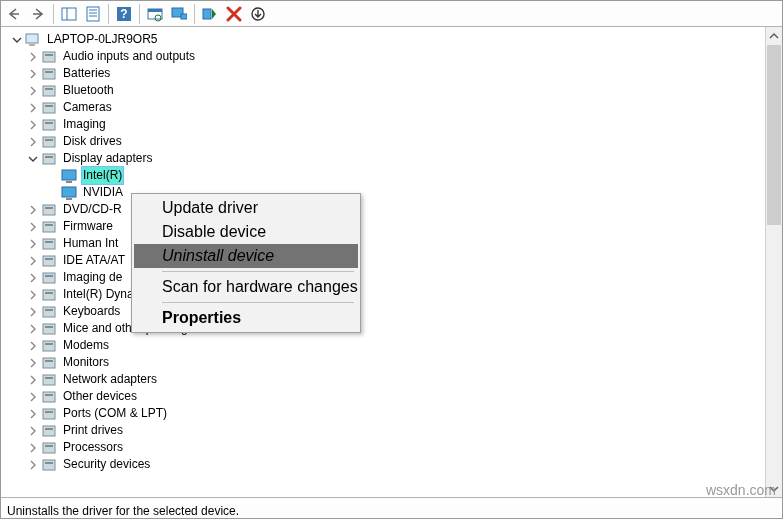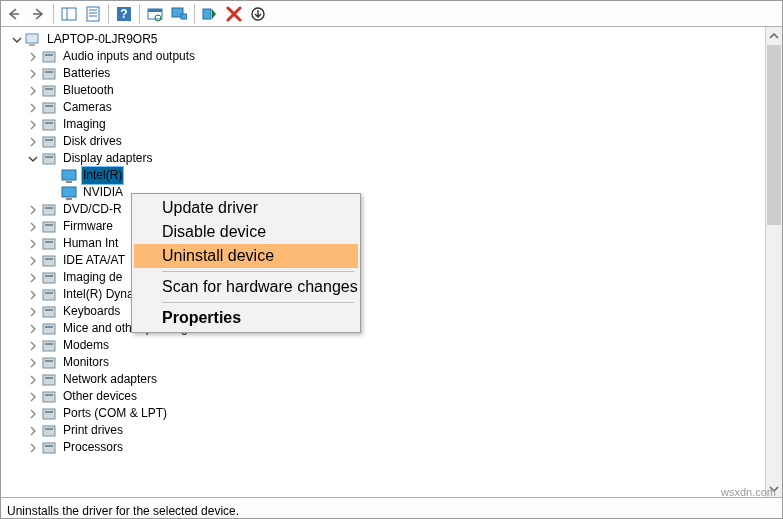--- a/index.html
+++ b/index.html
@@ -66,21 +66,21 @@
     cursor: pointer;
     color: #555;
   }
   .exp.none { visibility: hidden; }
   .nicon {
     width: 16px; height: 16px; margin-right: 4px; flex: 0 0 16px;
     display: inline-flex; align-items: center; justify-content: center;
   }
   .lbl { padding: 0 2px; }
   .row.selected .lbl {
-    background: #0369a1;
+    background: #5eead4;
     border: 1px solid #7abdff;
     padding: 0 1px;
   }
   .ind0 { padding-left: 6px; text-align: right; }
   .ind1 { padding-left: 22px; }
   .ind2 { padding-left: 42px; }
   
   .scrollbar {
     width: 17px;
     background: #f0f0f0;
@@ -102,42 +102,42 @@
   .status {
     height: 20px;
     display: flex; align-items: flex-end;
     padding: 0 6px;
     font-size: 12px;
     background: #fdfdfd;
   }
   .watermark {
     position: absolute;
     right: 6px; bottom: 20px;
-    font-size: 11px;
+    font-size: 14px;
     color: #999;
   }
   
   .ctxmenu {
     position: absolute;
     left: 130px; top: 166px;
     width: 230px;
     background: #f2f2f2;
     border: 1px solid #a0a0a0;
     box-shadow: 2px 2px 4px rgba(0,0,0,0.25);
     padding: 2px;
     z-index: 10;
   }
   .ctxitem {
     height: 24px;
     display: flex; align-items: center;
     padding-left: 28px;
     cursor: pointer;
     font-size: 16px;
   }
-  .ctxitem.hover { background: #fdba74; }
+  .ctxitem.hover { background: #737373; font-style: italic; }
   .ctxitem.bold { font-weight: 600; }
   .ctxsep { height: 1px; background: #c0c0c0; margin: 3px 4px 3px 28px; }
   .highlight-box {
     position: absolute;
     border: 3px solid #e02020;
     pointer-events: none;
   }
 </style>
 </head>
 <body>
@@ -547,20 +547,34 @@
               <path d="M3 1 L7 5 L3 9" stroke="#888" fill="none" stroke-width="1.4"></path>
             </svg>
           </span>
           <span class="nicon">
             <svg width="16" height="16" viewBox="0 0 16 16">
               <rect x="2" y="3" width="12" height="10" fill="#cfd8dc" stroke="#78909c"></rect>
               <rect x="4" y="5" width="8" height="2" fill="#78909c"></rect>
             </svg>
           </span>
           <span class="lbl">Processors</span>
+        </div>
+        <div class="row ind1">
+          <span class="exp">
+            <svg width="10" height="10" viewBox="0 0 10 10">
+              <path d="M3 1 L7 5 L3 9" stroke="#888" fill="none" stroke-width="1.4"></path>
+            </svg>
+          </span>
+          <span class="nicon">
+            <svg width="16" height="16" viewBox="0 0 16 16">
+              <rect x="2" y="3" width="12" height="10" fill="#cfd8dc" stroke="#78909c"></rect>
+              <rect x="4" y="5" width="8" height="2" fill="#78909c"></rect>
+            </svg>
+          </span>
+          <span class="lbl">Security devices</span>
         </div>
       </div>
     <div class="scrollbar">
       <div class="sb-btn" style="position:absolute;top:0;">
         <svg width="10" height="10" viewBox="0 0 10 10">
             <path d="M1 7 L5 3 L9 7" stroke="#606060" fill="none" stroke-width="1.5"></path>
           </svg>
       </div>
       <div class="sb-thumb"></div>
       <div class="sb-btn" style="position:absolute;bottom:0;">

